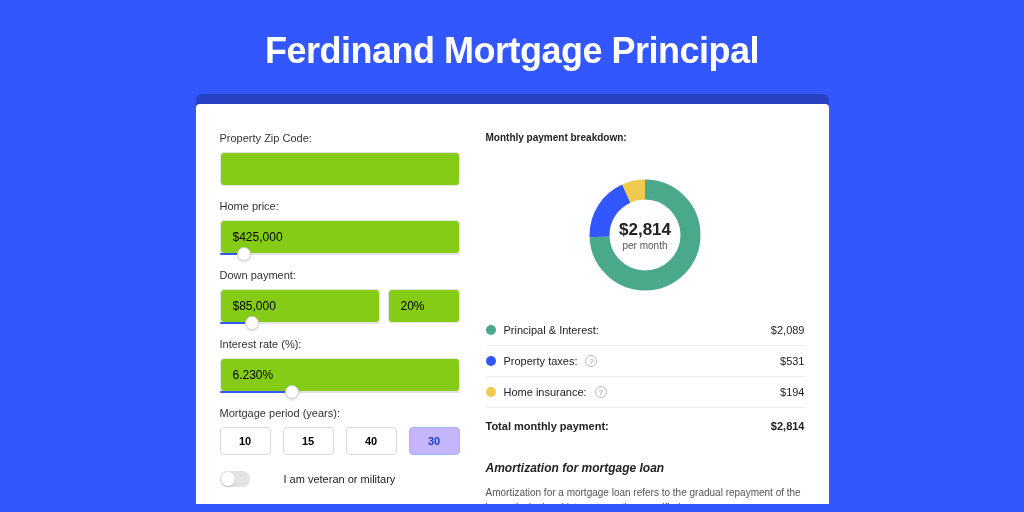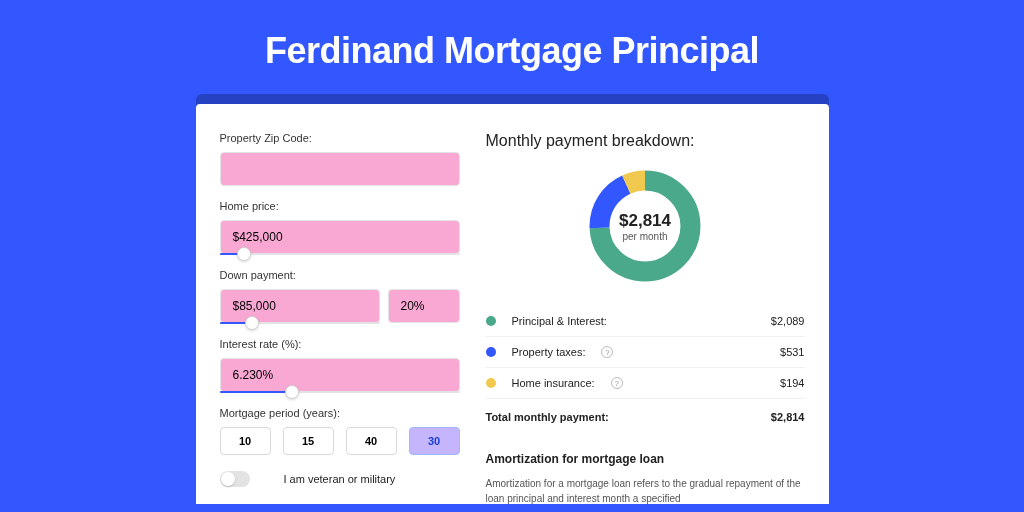--- a/index.html
+++ b/index.html
@@ -42,21 +42,21 @@
     margin-bottom: 8px;
     display: block;
   }
   .field-input {
     width: 100%;
     height: 34px;
     border: 1px solid #e3e3e3;
     border-radius: 4px;
     padding: 0 12px;
     font-size: 12px;
-    background: #f9a8d4;
+    background: #84cc16;
   }
   .field-block { margin-bottom: 14px; }
 
   .slider-track {
     position: relative;
     height: 2px;
     background: #e3e3e3;
     margin-top: -1px;
     border-radius: 1px;
   }
@@ -109,23 +109,23 @@
     position: absolute;
     left: 1px; top: 1px;
     width: 14px; height: 14px;
     background: #fff;
     border-radius: 50%;
     box-shadow: 0 1px 2px rgba(0,0,0,0.2);
   }
   .toggle-label { font-size: 11px; margin-left: 24px; }
 
   .section-title {
-    font-size: 16px;
-    font-weight: 400;
-    margin-bottom: 16px;
+    font-size: 10px;
+    font-weight: 700;
+    margin-bottom: 32px;
   }
   .donut-wrap {
     display: flex;
     justify-content: center;
     margin-bottom: 20px;
   }
   .donut {
     position: relative;
     width: 120px; height: 120px;
   }
@@ -142,39 +142,39 @@
   .donut-sub { font-size: 10px; color: #555; }
 
   .legend-row {
     display: flex;
     align-items: center;
     justify-content: space-between;
     padding: 9px 0;
     border-bottom: 1px solid #f0f0f0;
     font-size: 11px;
   }
-  .legend-left { display: flex; align-items: center; gap: 16px; }
+  .legend-left { display: flex; align-items: center; gap: 8px; }
   .dot { width: 10px; height: 10px; border-radius: 50%; }
   .dot.green { background: #4aa88b; }
   .dot.blue { background: #3357ff; }
   .dot.yellow { background: #f0c94e; }
   .help-icon {
     width: 12px; height: 12px;
     border: 1px solid #bbb;
     border-radius: 50%;
     display: inline-flex;
     align-items: center;
     justify-content: center;
     font-size: 8px;
     color: #999;
   }
   .legend-value { font-size: 11px; }
   .legend-row.total { font-weight: 700; border-bottom: none; padding-top: 12px; }
 
-  .amort-title { font-size: 12px; font-weight: 700; margin-top: 20px; margin-bottom: 10px; }
+  .amort-title { font-size: 12px; font-weight: 700; margin-top: 20px; margin-bottom: 10px; font-style: italic; }
   .amort-text { font-size: 10px; color: #555; line-height: 1.5; }
 </style>
 </head>
 <body>
 
 <h1 class="hero-title">Ferdinand Mortgage Principal</h1>
 
 <div class="card-shadow">
   <div class="card">
 

